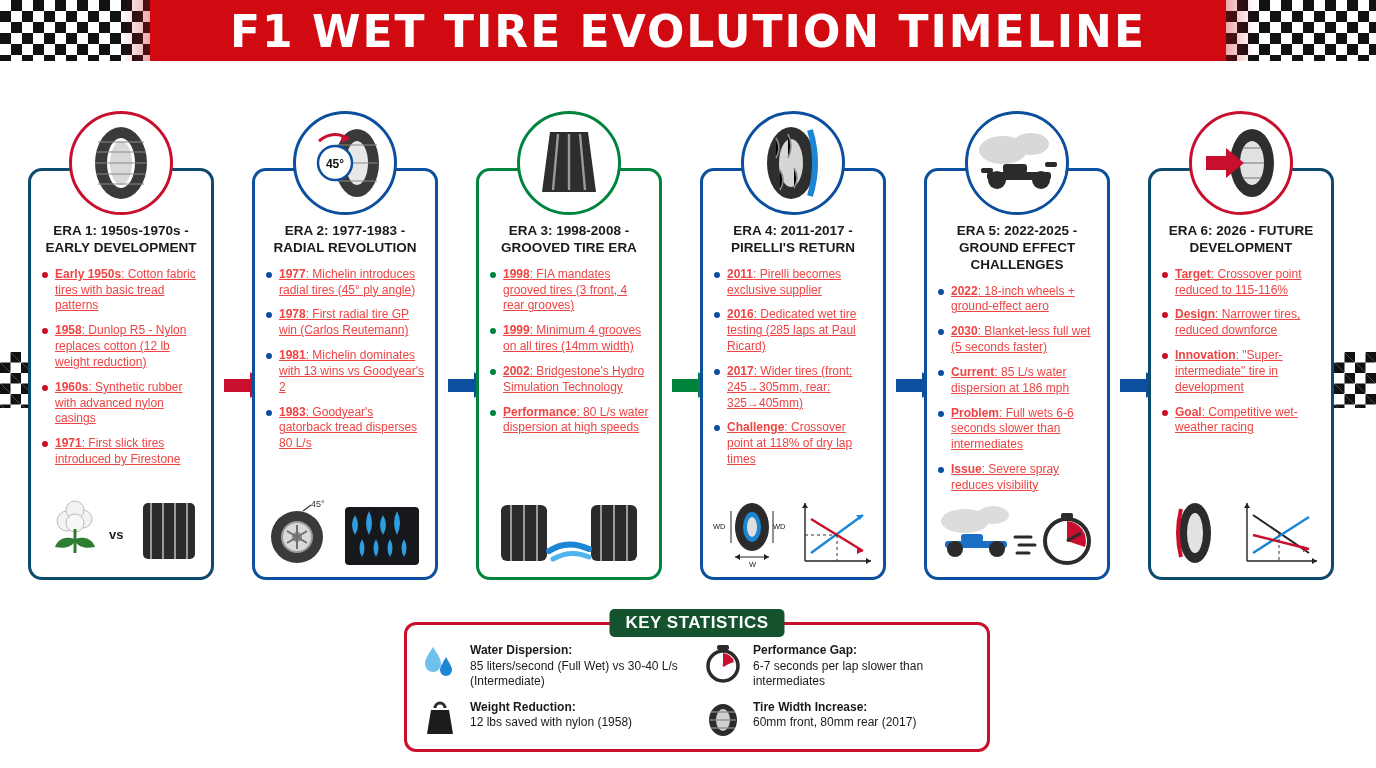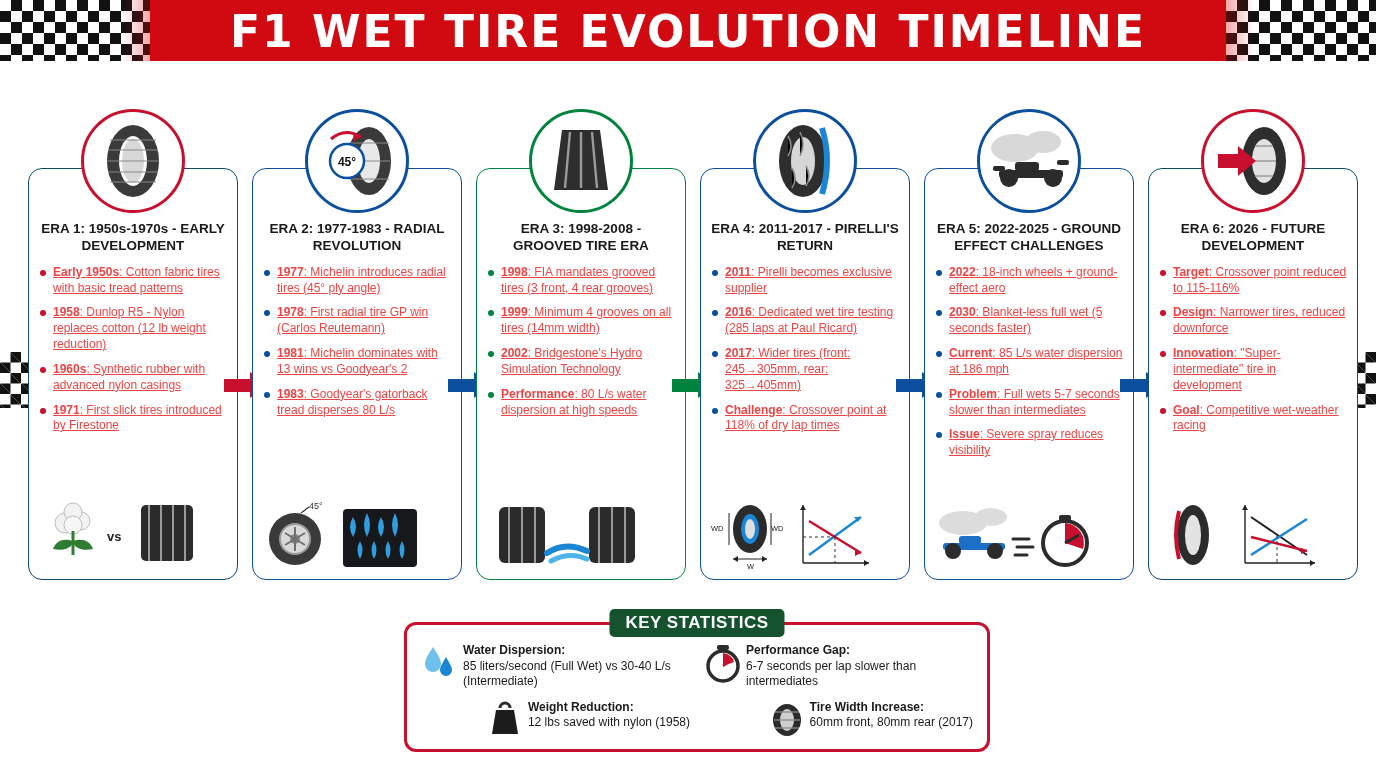--- a/index.html
+++ b/index.html
@@ -72,23 +72,23 @@
 
   
   .timeline {
     position: absolute;
     left: 28px; top: 100px;
     width: 1320px; height: 480px;
   }
   .era {
     position: absolute;
     top: 68px;
-    width: 210px;
+    width: 186px;
     height: 412px;
-    border: 1px solid #0c4a6e;
+    border: 3px solid #0c4a6e;
     border-radius: 14px;
     background: #fff;
     padding: 52px 10px 8px 10px;
   }
   .era-title {
     text-align: center;
     font-size: 13.5px;
     font-weight: bold;
     color: #1a1a1a;
     line-height: 1.25;
@@ -184,22 +184,21 @@
     letter-spacing: 0.5px;
   }
   .stat-grid {
     display: grid;
     grid-template-columns: 1fr 1fr;
     gap: 10px 14px;
   }
   .stat {
     display: flex;
     align-items: flex-start;
-    gap: 4px;
-    justify-content: flex-end;
+    gap: 11px;
   }
   .stat .s-icon {
     flex: 0 0 38px;
     height: 40px;
     display: flex; align-items: center; justify-content: center;
   }
   .stat .s-text {
     font-size: 12px;
     line-height: 1.3;
     color: #1a1a1a;
@@ -446,21 +445,21 @@
             <rect x="12" y="48" width="12" height="5" rx="2"></rect>
             <rect x="76" y="42" width="12" height="5" rx="2"></rect>
           </g>
         </svg>
       </div>
       <div class="era-title">ERA 5: 2022-2025 - GROUND EFFECT CHALLENGES</div>
       <ul class="bullets">
         <li><b>2022</b><span>: 18-inch wheels + ground-effect aero</span></li>
         <li><b>2030</b><span>: Blanket-less full wet (5 seconds faster)</span></li>
         <li><b>Current</b><span>: 85 L/s water dispersion at 186 mph</span></li>
-        <li><b>Problem</b><span>: Full wets 5-7 seconds slower than intermediates</span></li>
+        <li><b>Problem</b><span>: Full wets 6-6 seconds slower than intermediates</span></li>
         <li><b>Issue</b><span>: Severe spray reduces visibility</span></li>
       </ul>
       <div class="era-art">
         <svg width="168" height="74" viewBox="0 0 168 74">
           <g fill="#dcdcdc">
             <ellipse cx="30" cy="26" rx="24" ry="12"></ellipse>
             <ellipse cx="58" cy="20" rx="16" ry="9"></ellipse>
           </g>
           <g fill="#1b6fc4">
             <rect x="10" y="46" width="62" height="7" rx="3"></rect>

